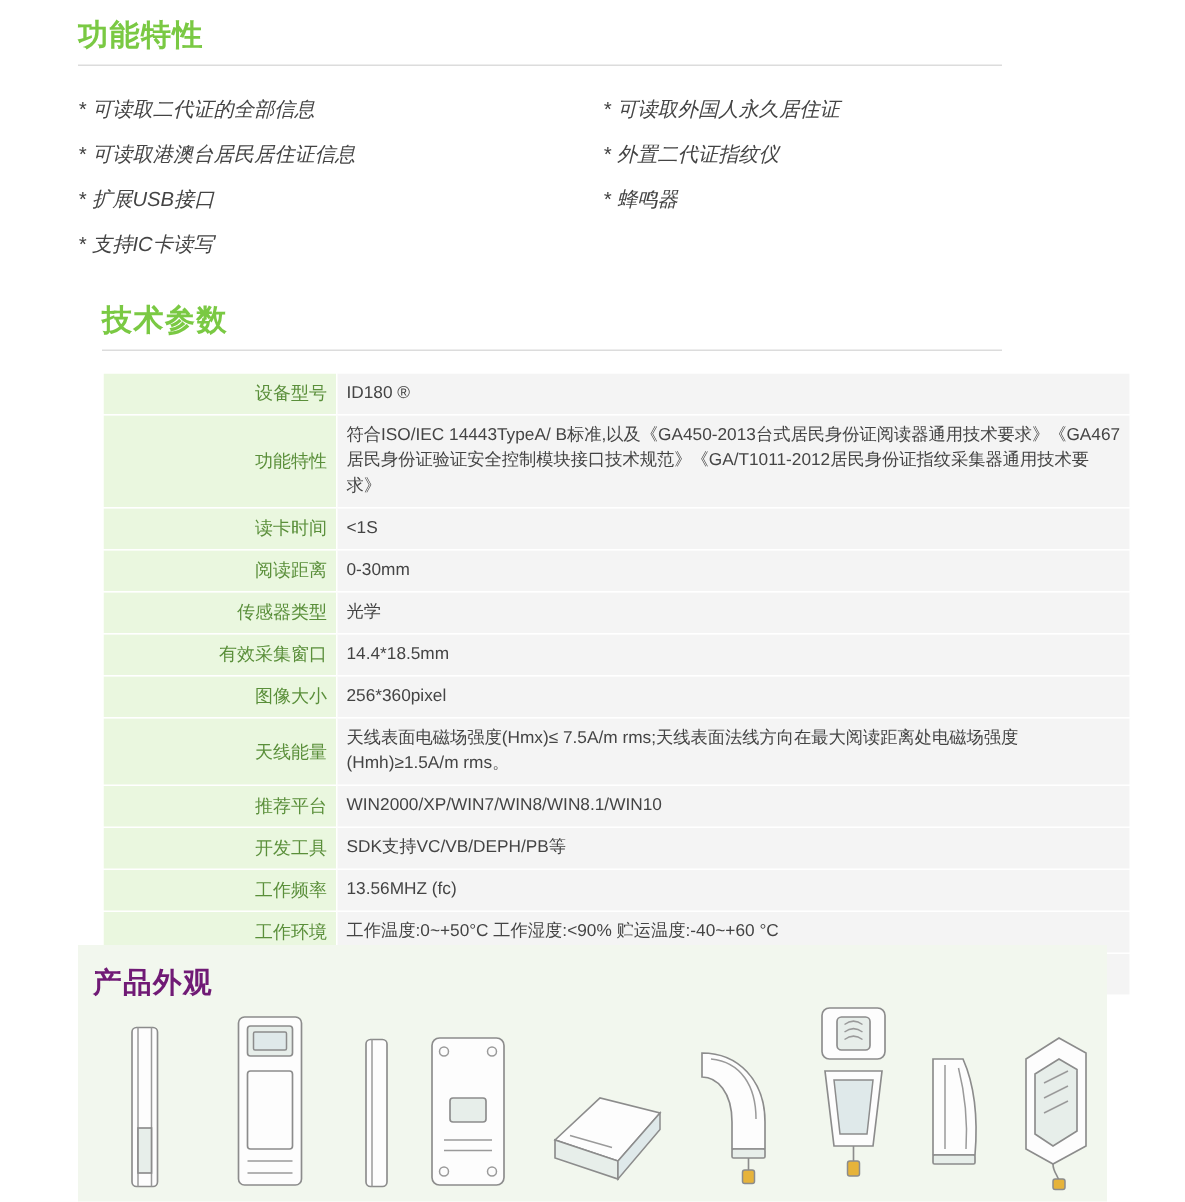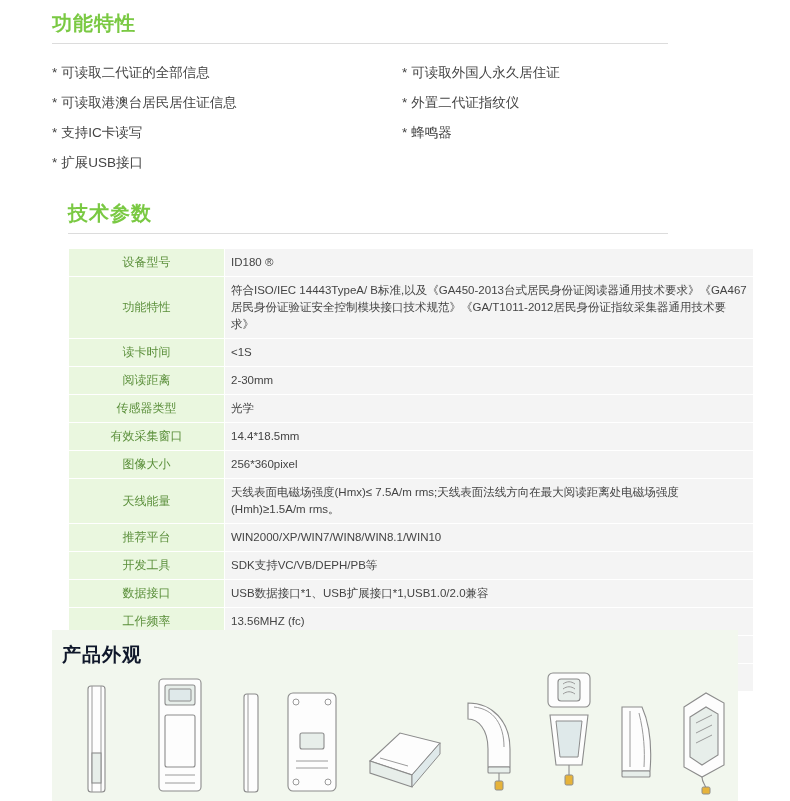--- a/index.html
+++ b/index.html
@@ -35,20 +35,21 @@
     display: flex;
     padding: 14px 52px 0 52px;
   }
   .feature-col { width: 50%; }
   .feature-col.right { padding-left: 42px; }
   .feature-item {
     font-size: 13.5px;
     color: #444;
     line-height: 30px;
     white-space: nowrap;
+    font-style: italic;
   }
   .feature-item .star { margin-right: 4px; }
 
   
   #spec-section { margin-top: 22px; padding-left: 16px; }
   .spec-table {
     margin: 14px 52px 0 52px;
     width: 686px;
     border-collapse: collapse;
     table-layout: fixed;
@@ -56,21 +57,21 @@
   .spec-table td {
     border: 1px solid #ffffff;
     font-size: 11.5px;
     padding: 5px 6px;
     vertical-align: middle;
   }
   .spec-table td.k {
     width: 156px;
     background: #eaf7df;
     color: #5a8f3a;
-    text-align: center;
+    text-align: right;
     font-size: 12px;
   }
   .spec-table td.v {
     background: #f4f4f4;
     color: #444;
     text-align: left;
     line-height: 17px;
   }
   .spec-table tr.tall td { height: 44px; }
   .spec-table tr.normal td { height: 25px; }
@@ -78,21 +79,21 @@
   
   #appearance-section {
     position: absolute;
     left: 52px;
     top: 630px;
     width: 686px;
     height: 171px;
     background: #f2f7ee;
   }
   .appearance-title {
-    color: #0f172a;
+    color: #701a75;
     font-size: 19px;
     font-weight: bold;
     letter-spacing: 1px;
     padding: 12px 0 0 10px;
     font-family: Liberation Serif, serif;
   }
   .product-row {
     position: absolute;
     left: 0; top: 40px;
     width: 686px; height: 131px;
@@ -118,24 +119,24 @@
 
     <div class="feature-cols">
       <div class="feature-col left">
         <div class="feature-item">
           <span class="star">*</span><span>可读取二代证的全部信息</span>
         </div>
         <div class="feature-item">
           <span class="star">*</span><span>可读取港澳台居民居住证信息</span>
         </div>
         <div class="feature-item">
+          <span class="star">*</span><span>扩展USB接口</span>
+        </div>
+        <div class="feature-item">
           <span class="star">*</span><span>支持IC卡读写</span>
-        </div>
-        <div class="feature-item">
-          <span class="star">*</span><span>扩展USB接口</span>
         </div>
       </div>
       <div class="feature-col right">
         <div class="feature-item">
           <span class="star">*</span><span>可读取外国人永久居住证</span>
         </div>
         <div class="feature-item">
           <span class="star">*</span><span>外置二代证指纹仪</span>
         </div>
         <div class="feature-item">
@@ -158,21 +159,21 @@
         <tr class="tall">
           <td class="k">功能特性</td>
           <td class="v">符合ISO/IEC 14443TypeA/ B标准,以及《GA450-2013台式居民身份证阅读器通用技术要求》《GA467居民身份证验证安全控制模块接口技术规范》《GA/T1011-2012居民身份证指纹采集器通用技术要求》</td>
         </tr>
         <tr class="normal">
           <td class="k">读卡时间</td>
           <td class="v">&lt;1S</td>
         </tr>
         <tr class="normal">
           <td class="k">阅读距离</td>
-          <td class="v">2-30mm</td>
+          <td class="v">0-30mm</td>
         </tr>
         <tr class="normal">
           <td class="k">传感器类型</td>
           <td class="v">光学</td>
         </tr>
         <tr class="normal">
           <td class="k">有效采集窗口</td>
           <td class="v">14.4*18.5mm</td>
         </tr>
         <tr class="normal">
@@ -183,24 +184,20 @@
           <td class="k">天线能量</td>
           <td class="v">天线表面电磁场强度(Hmx)≤ 7.5A/m rms;天线表面法线方向在最大阅读距离处电磁场强度(Hmh)≥1.5A/m rms。</td>
         </tr>
         <tr class="normal">
           <td class="k">推荐平台</td>
           <td class="v">WIN2000/XP/WIN7/WIN8/WIN8.1/WIN10</td>
         </tr>
         <tr class="normal">
           <td class="k">开发工具</td>
           <td class="v">SDK支持VC/VB/DEPH/PB等</td>
-        </tr>
-        <tr class="normal">
-          <td class="k">数据接口</td>
-          <td class="v">USB数据接口*1、USB扩展接口*1,USB1.0/2.0兼容</td>
         </tr>
         <tr class="normal">
           <td class="k">工作频率</td>
           <td class="v">13.56MHZ (fc)</td>
         </tr>
         <tr class="normal">
           <td class="k">工作环境</td>
           <td class="v">工作温度:0~+50°C 工作湿度:&lt;90%  贮运温度:-40~+60 °C</td>
         </tr>
         <tr class="normal">

